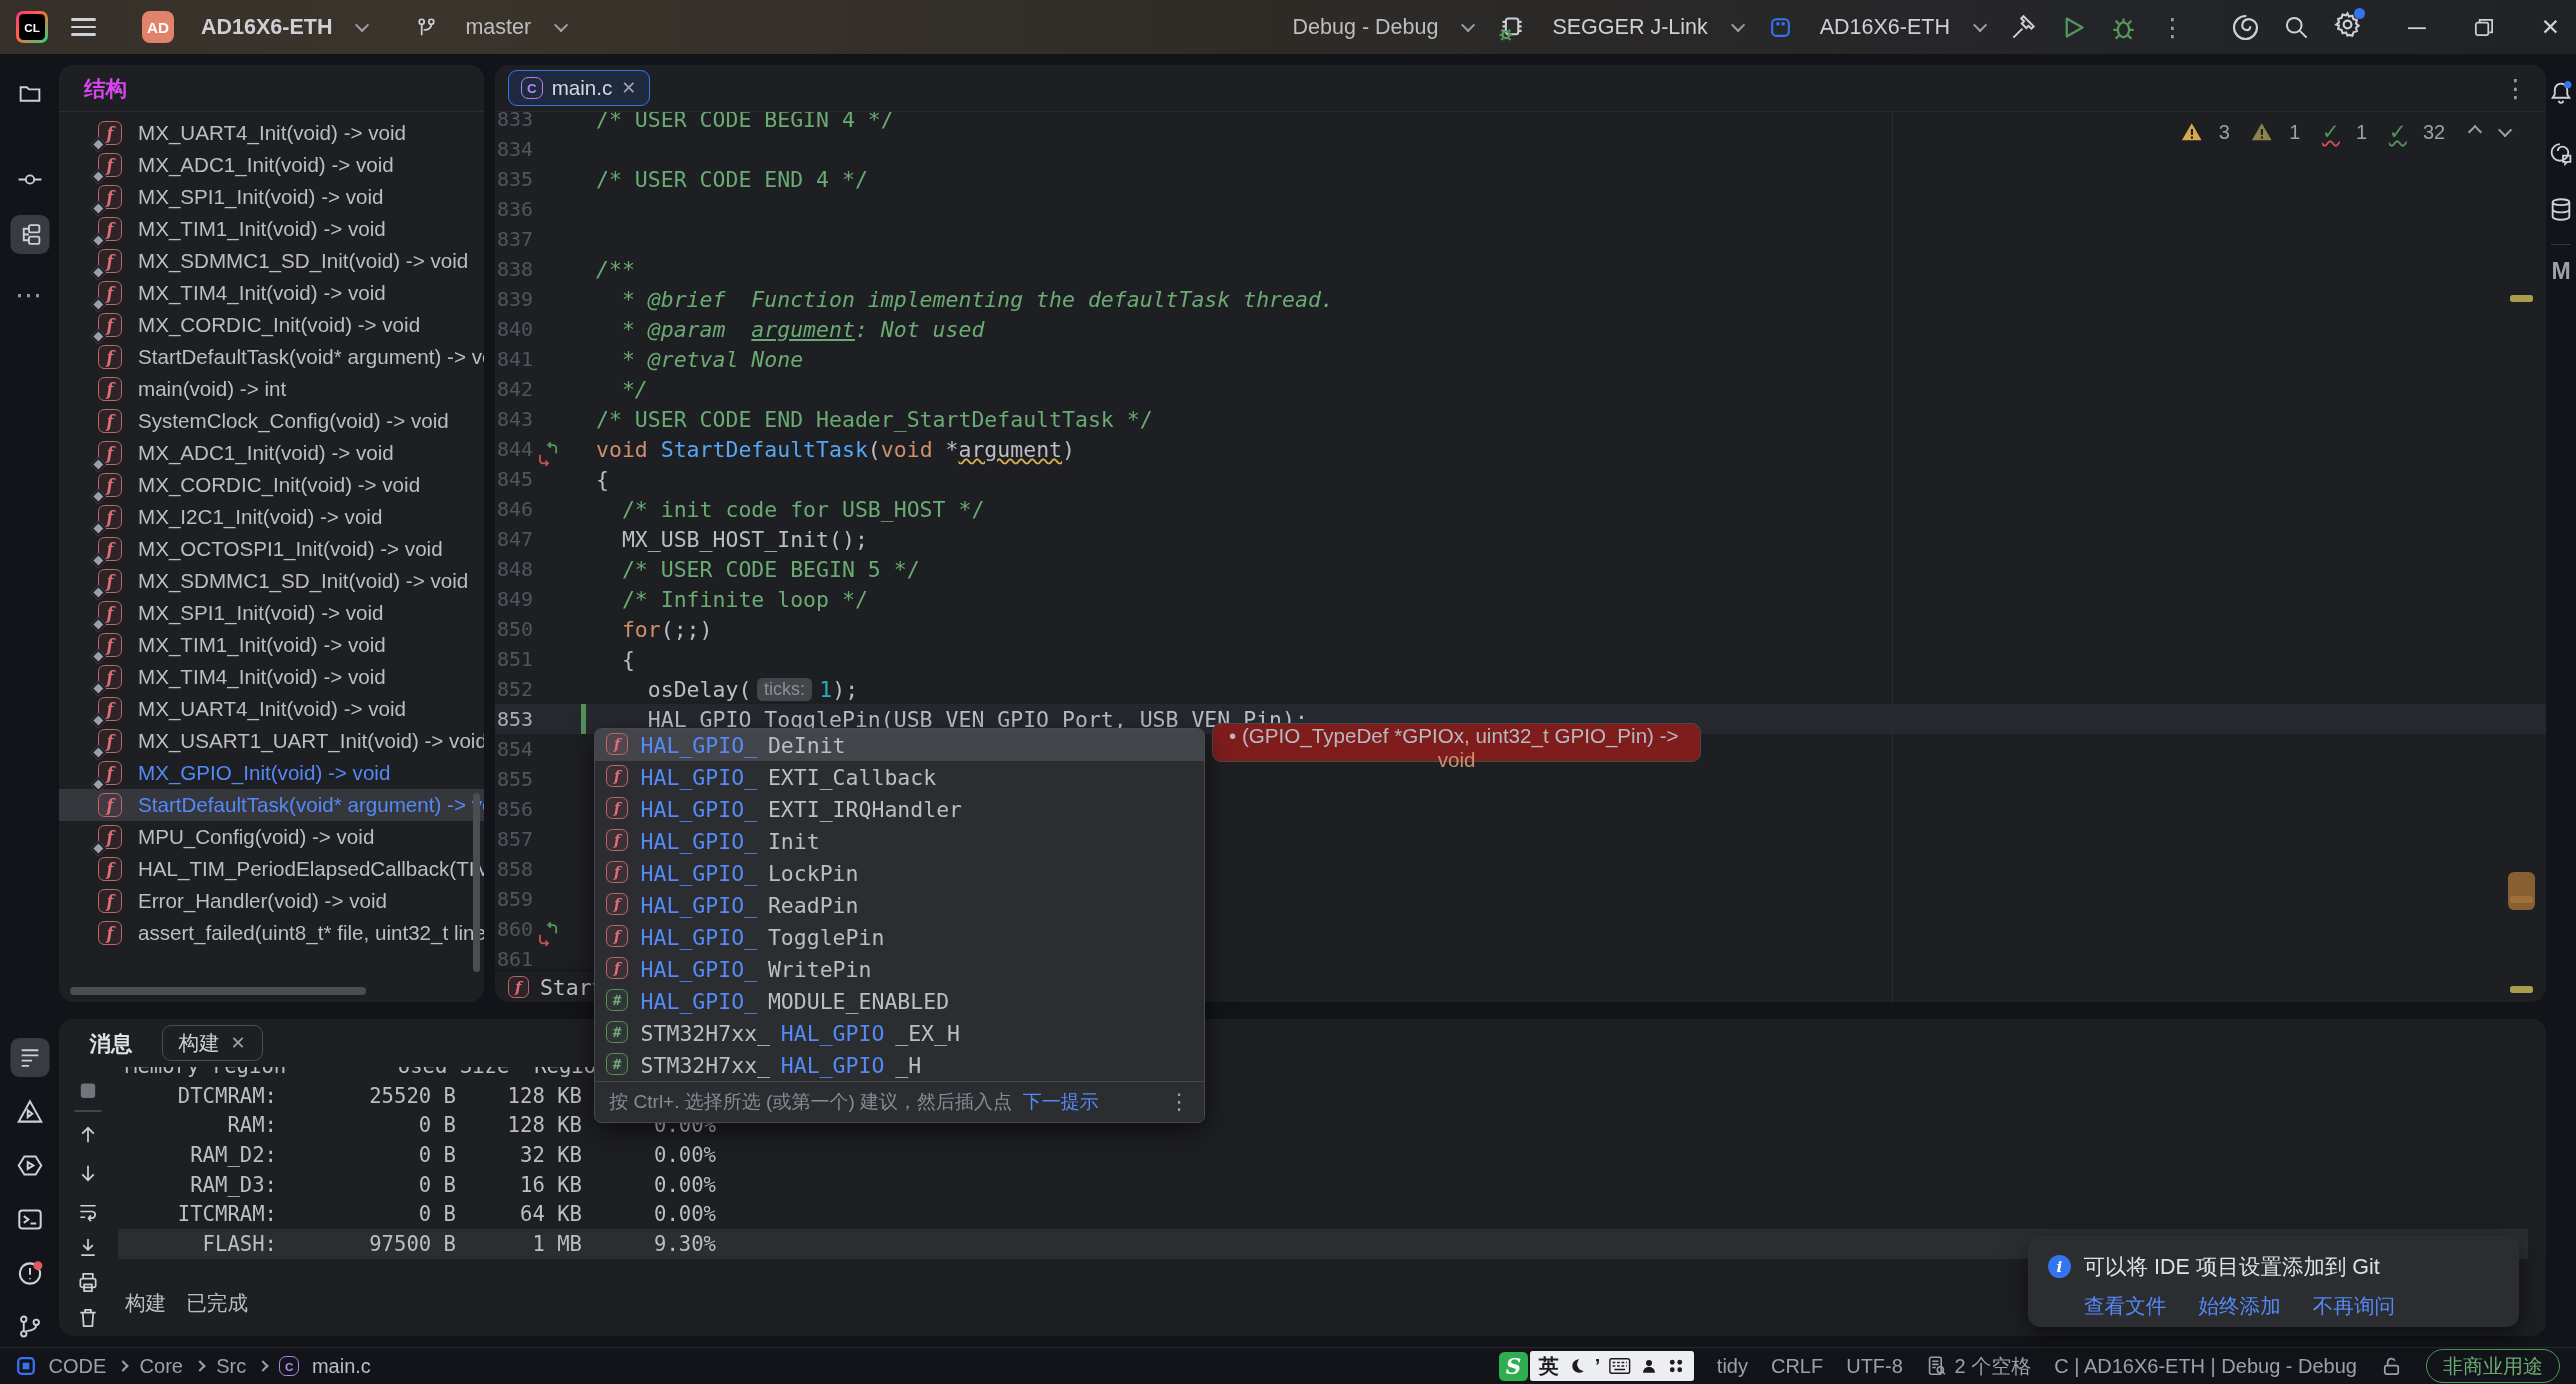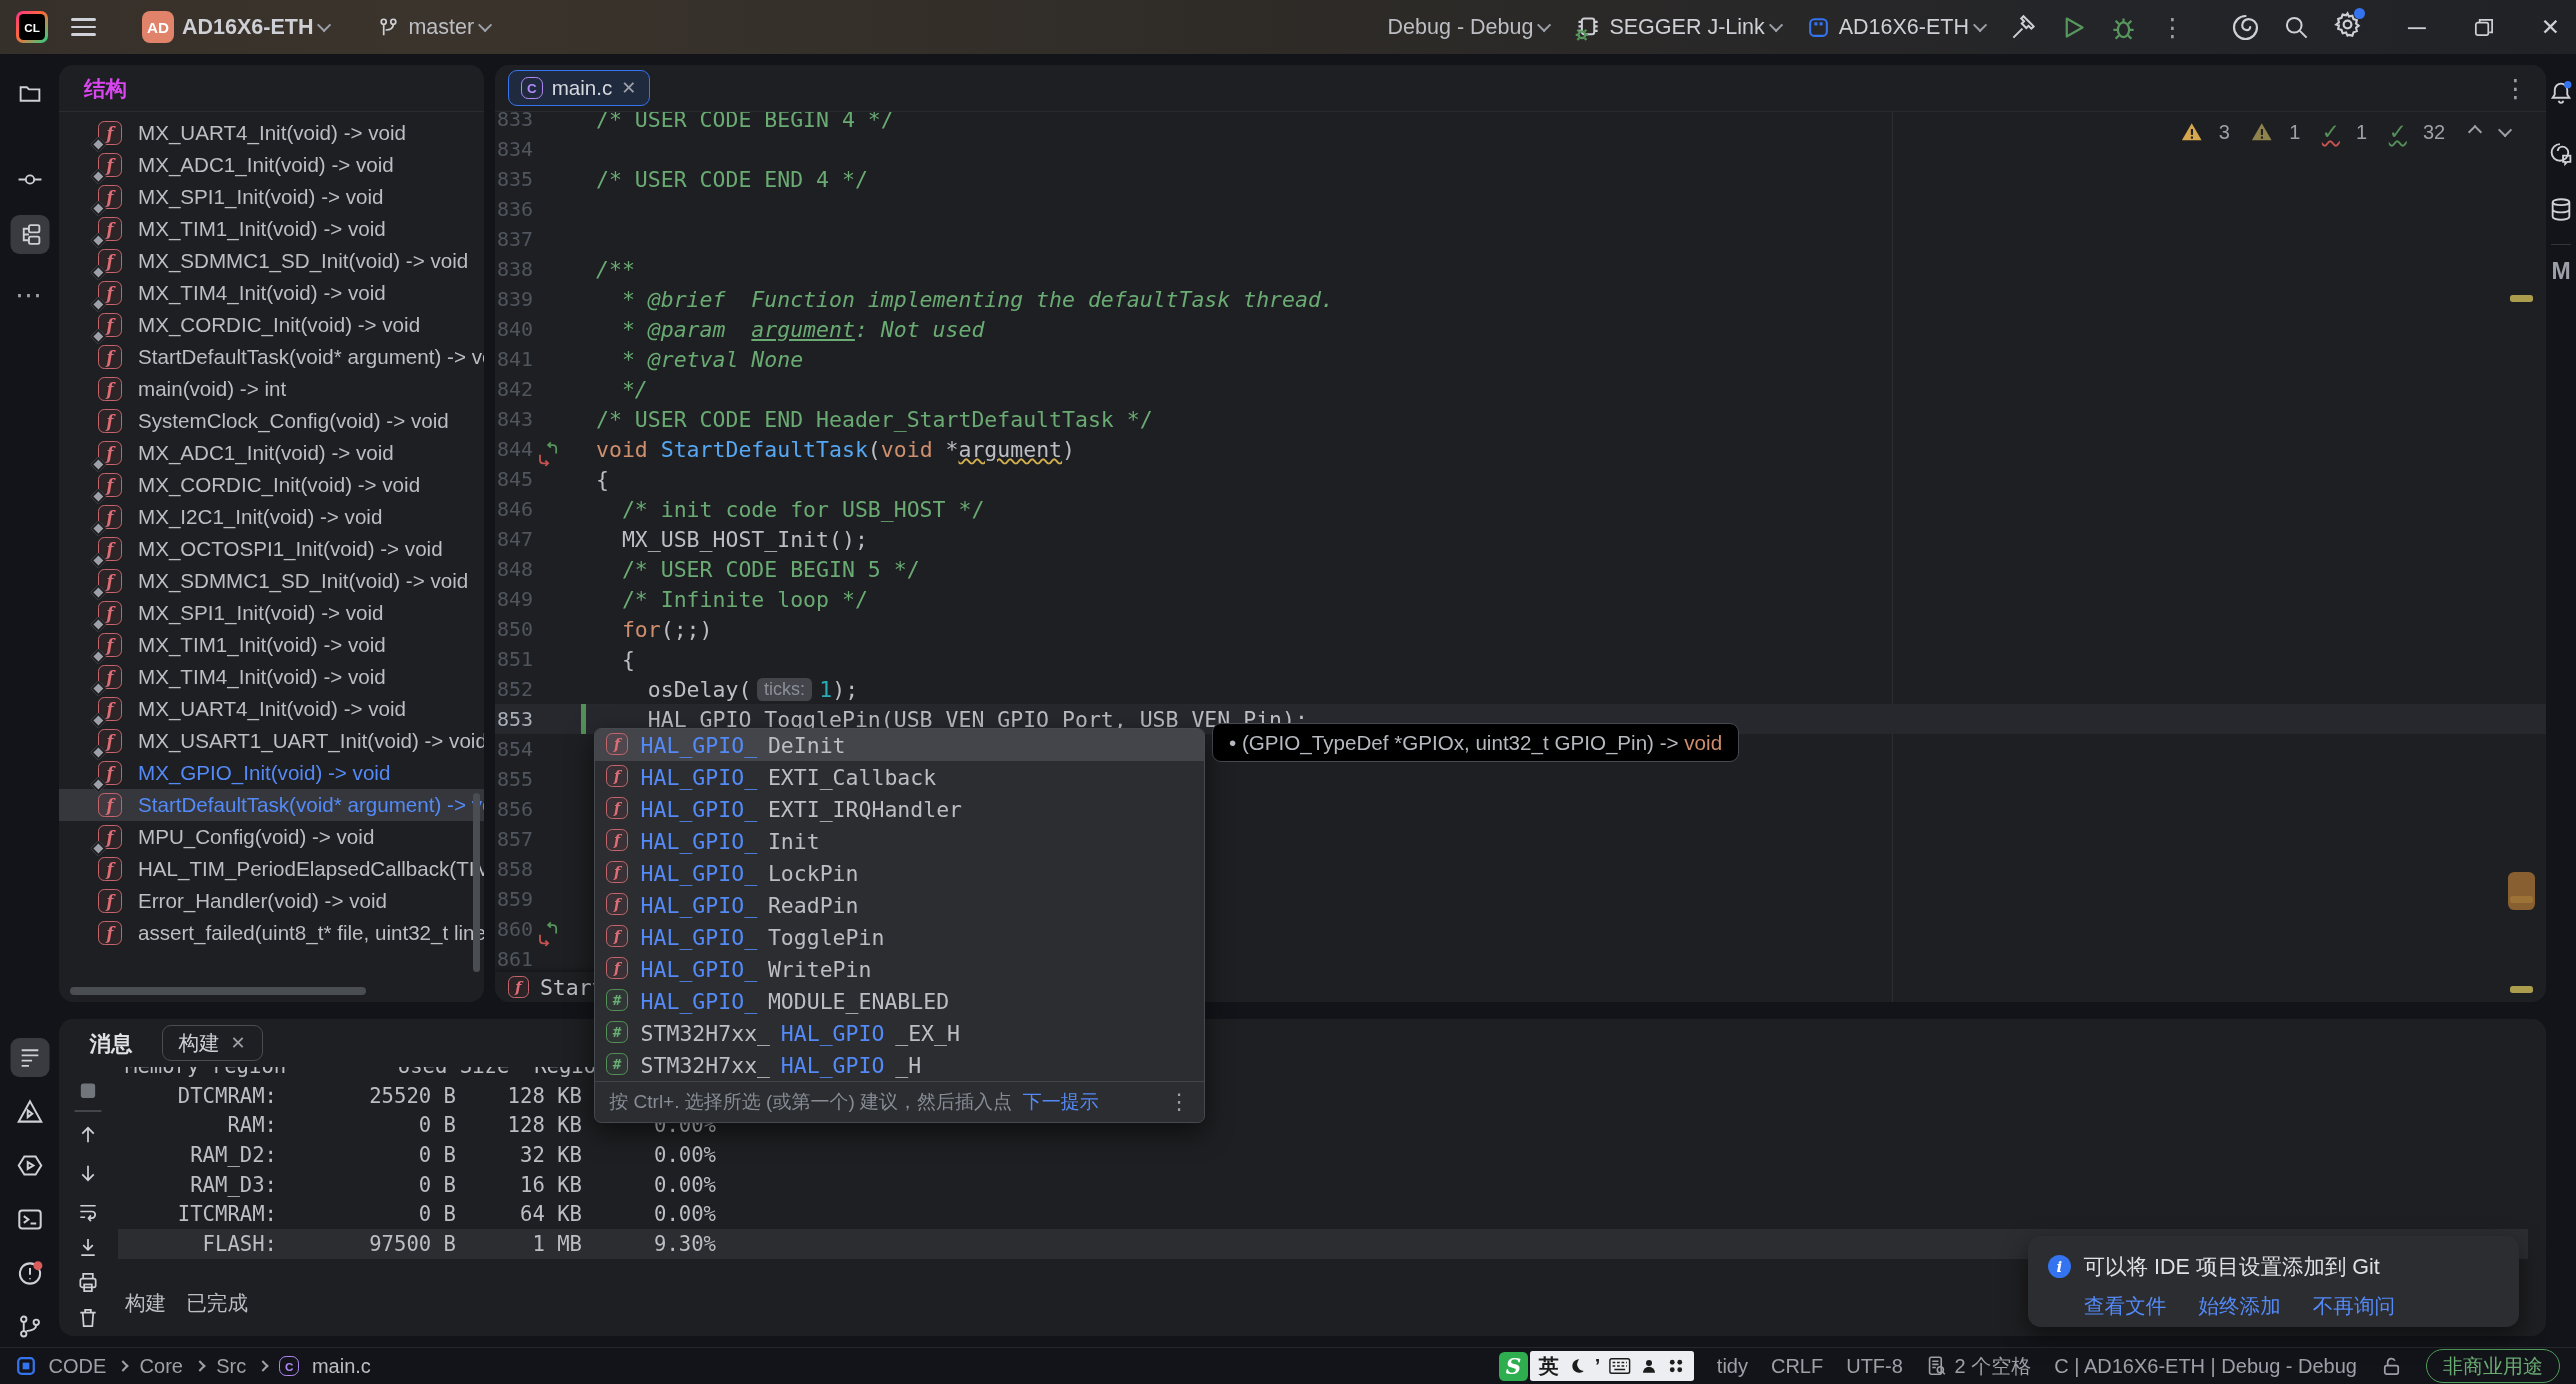--- a/index.html
+++ b/index.html
@@ -15,21 +15,21 @@
   #cl-logo { width:32px; height:32px; border-radius:7.2px; padding:2.7px; flex:none;
     background:linear-gradient(135deg,#ff318c,#fd6b36 45%,#21d789); }
   #cl-logo i { display:flex; width:100%; height:100%; background:#000; border-radius:4.5px;
     color:#fff; font:900 11.7px "Liberation Sans",sans-serif; font-style:normal; align-items:center; justify-content:center; }
   .burger { width:25px; height:18px; display:flex; flex-direction:column; justify-content:space-between; flex:none; }
   .burger span { height:2.7px; background:#cfd2d8; border-radius:1.8px; }
   .proj-ic { width:32px; height:32px; border-radius:8px; background:#e0836a; color:#fff;
     font-weight:700; font-size:15.2px; display:flex; align-items:center; justify-content:center; flex:none; }
   .chev { width:10px; height:10px; border-left:2.2px solid #9da0a8; border-bottom:2.2px solid #9da0a8;
     transform:rotate(-45deg) translateY(-2.7px); display:inline-block; flex:none; }
-  .tbtn { display:flex; align-items:center; gap:8px; cursor:default; }
+  .tbtn { display:flex; align-items:center; gap:27px; cursor:default; }
   .dim-ic { stroke:#ced0d6; fill:none; stroke-width:1.8; }
   .grn { stroke:#57965c; fill:none; stroke-width:2; }
   .kebab { color:#9da0a8; font-size:25px; letter-spacing:0; }
   .bluedot { position:absolute; width:10.8px; height:10.8px; background:#3574f0; border-radius:50%; right:-2.7px; top:-1.8px; }
 
   
   #lstrip { position:absolute; left:0; top:54px; bottom:37px; width:59px; display:block; }
   .strip-ic { position:absolute; left:50%; transform:translateX(-50%); width:39px; height:39px;
     display:flex; align-items:center; justify-content:center; border-radius:9px; color:#9da0a8; }
   .strip-ic.on { background:#393b40; }
@@ -103,23 +103,23 @@
     border:0.9px solid #474951; border-radius:7.2px; z-index:15; box-shadow:0 9px 27px rgba(0,0,0,.55); overflow:hidden; }
   .pi { height:32px; display:flex; align-items:center; gap:10.8px; padding-left:10.8px;
     font-family:"DejaVu Sans Mono",monospace; font-size:21.5px; color:#bcbec4; }
   .pi.sel { background:#43454a; }
   .pi .m { color:#548af7; }
   .pi .ic { width:22.4px; height:22.4px; font-size:14.3px; flex:none; }
   #popup-foot { height:41px; border-top:0.9px solid #43454a; display:flex; align-items:center;
     padding:0 14.3px; font-size:19px; color:#878c96; }
   #popup-foot a { color:#548af7; text-decoration:none; margin-left:10.8px; }
   #popup-foot .kebab { margin-left:auto; font-size:21.5px; }
-  #sigtip { position:absolute; left:1212px; top:723px; height:39px; background:#000000;
+  #sigtip { position:absolute; left:1212px; top:723px; height:39px; background:#7f1d1d;
     border:0.9px solid #474951; border-radius:9px; z-index:14; display:flex; align-items:center;
-    padding:0 16px; font-size:20.6px; color:#b6b9c0; white-space:pre; }
+    padding:0 16px; font-size:20.6px; color:#b6b9c0; white-space:pre;flex-direction:column; }
   #sigtip .ret { color:#cf8e6d; }
 
   
   #bottom { left:59px; top:1019px; width:2487px; height:317px; overflow:hidden; }
   #bp-head { position:relative; height:48px; background:#1e1f22; z-index:2; display:flex; align-items:center; }
   #bp-label { margin-left:30.5px; color:#dfe1e5; font-size:21.5px; font-weight:700; }
   #bp-tab { margin-left:29px; height:36px; display:flex; align-items:center; gap:10.8px; padding:0 16px;
     border:1.8px solid #4a4c52; border-radius:9px; color:#ced0d6; font-size:20.6px; }
   #bp-tab .t-close { color:#9da0a8; font-size:18px; }
   #bp-icons { position:absolute; left:0; top:48px; bottom:0; width:57px; }

